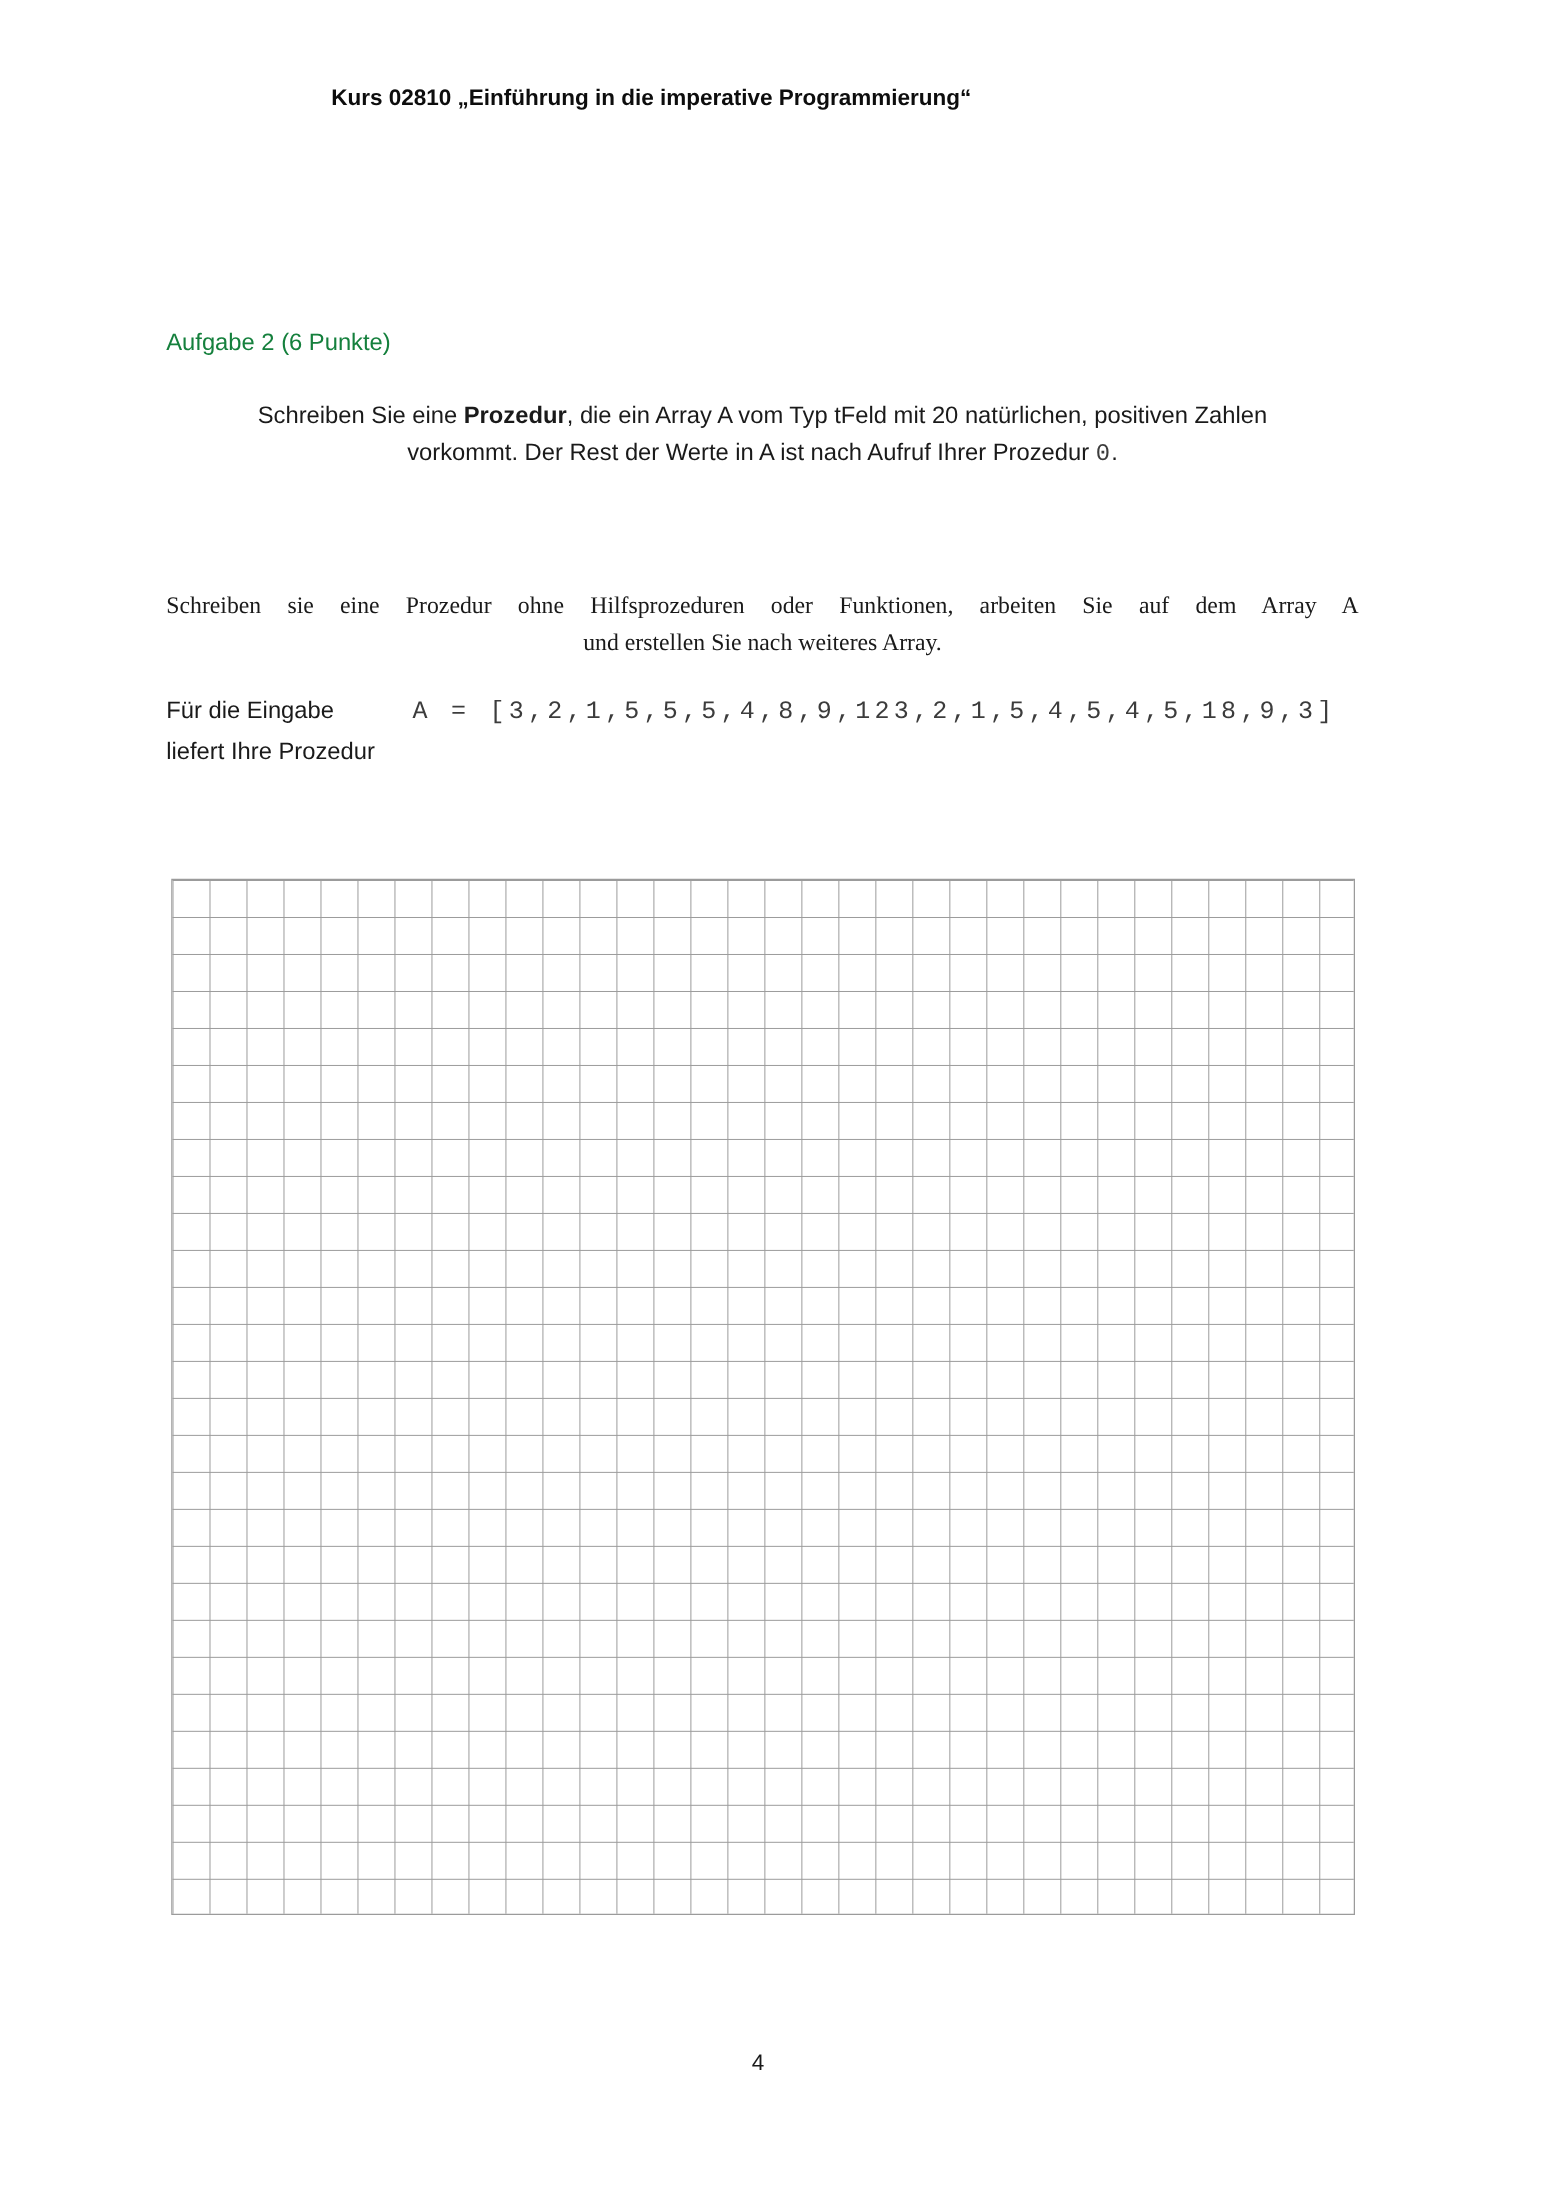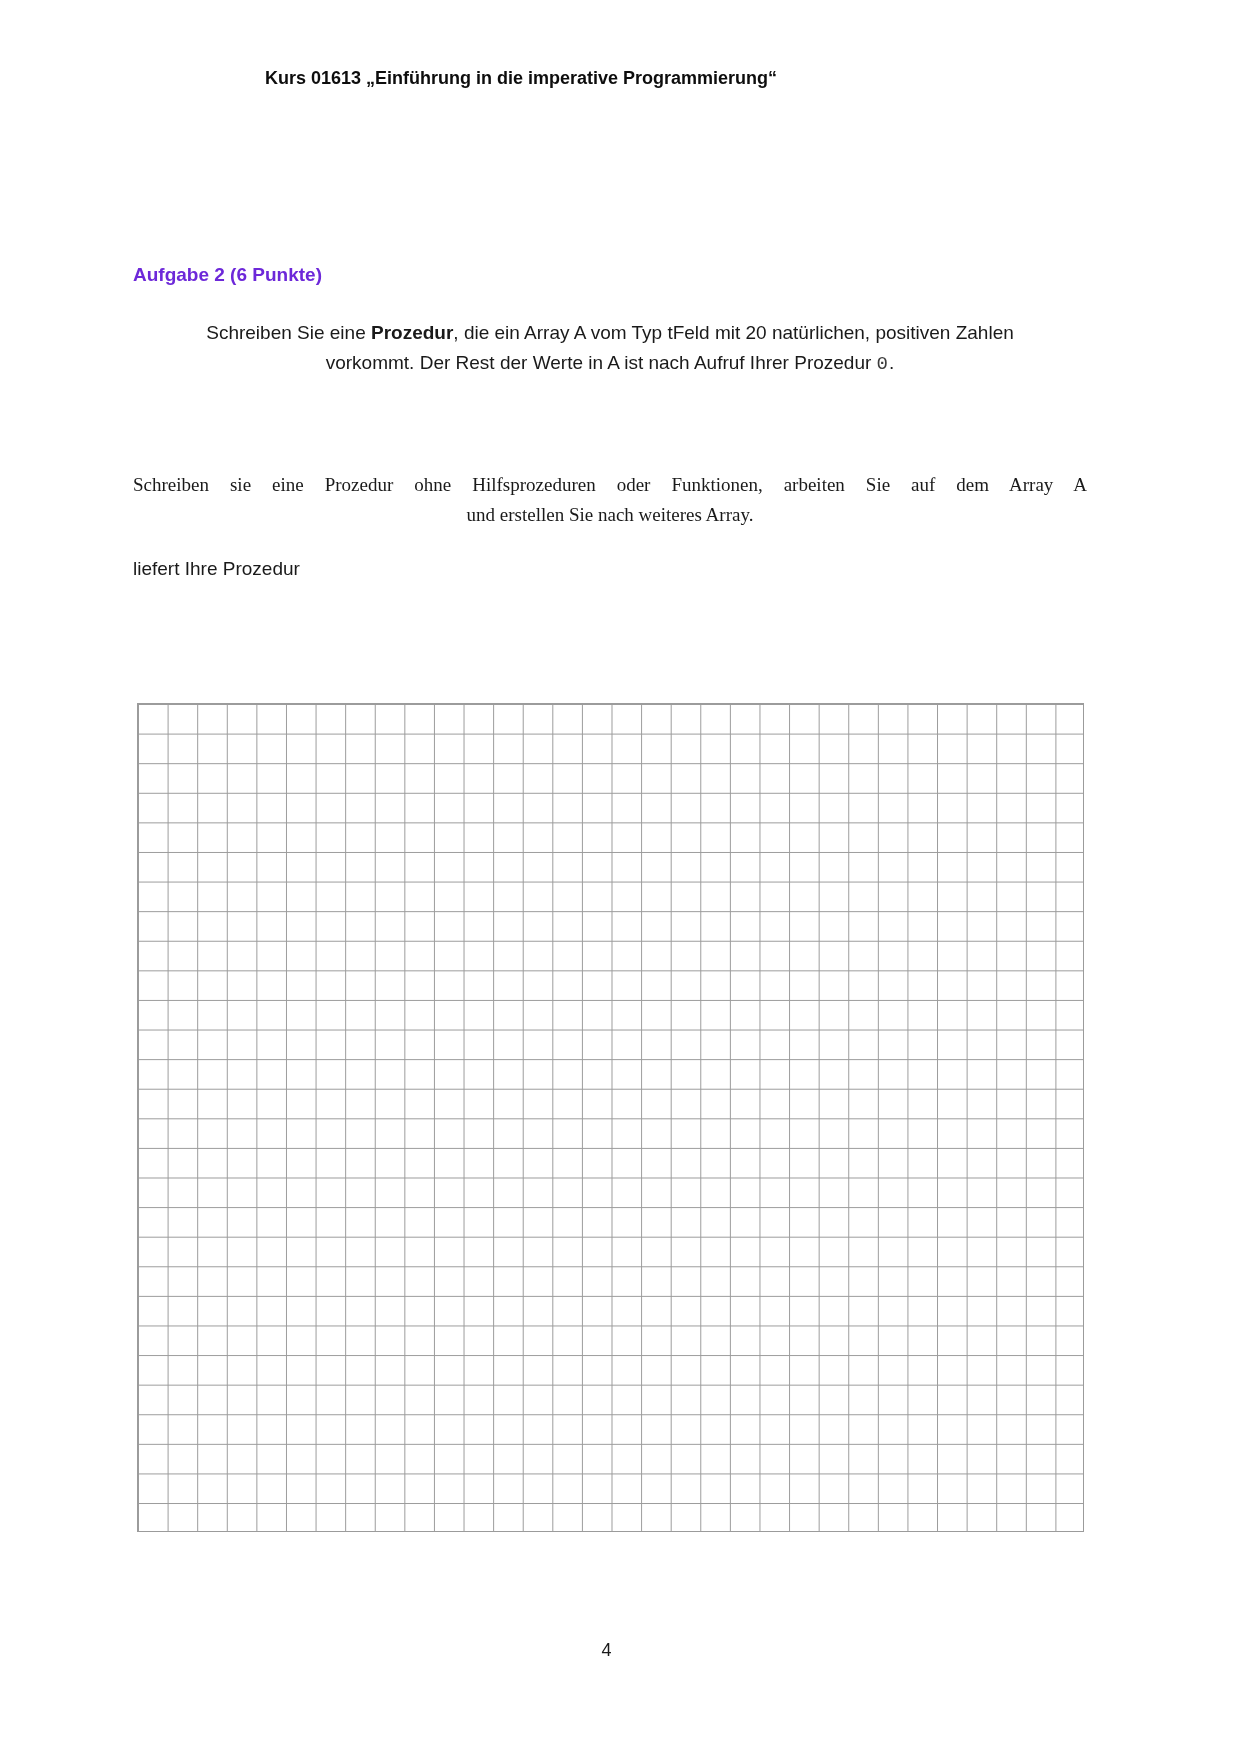--- a/index.html
+++ b/index.html
@@ -6,21 +6,21 @@
   body{
     width:1241px;height:1754px;position:relative;background:#ffffff;
     font-family:"Liberation Sans",sans-serif;color:#111;overflow:hidden;
   }
   .header-title{
     position:absolute;top:68px;left:521px;transform:translateX(-50%);
     font-size:18px;font-weight:bold;white-space:nowrap;color:#0d0d0d;
   }
   .task-heading{
     position:absolute;left:133px;top:264px;
-    font-size:19px;font-weight:bold;color:#6d28d9;white-space:nowrap;
+    font-size:19px;font-weight:normal;color:#15803d;white-space:nowrap;
   }
   .para{position:absolute;left:133px;width:954px;font-size:19px;line-height:30px;color:#1a1a1a;}
   .para1{top:318px;}
   .para2{top:470px;font-family:Liberation Serif, serif;}
   .pline{white-space:nowrap;text-align:center;}
   .pline.justified{white-space:normal;text-align:justify;text-align-last:justify;}
   .bold{font-weight:bold;}
   .mono{
     font-family:"Liberation Mono","DejaVu Sans Mono",monospace;
     font-size:19px;color:#3c3c3c;letter-spacing:1px;
@@ -42,35 +42,39 @@
     box-sizing:border-box;
   }
   .page-number{
     position:absolute;left:133px;top:1640px;width:947px;text-align:center;
     font-size:18px;color:#1a1a1a;
   }
 </style>
 </head>
 <body>
 
-<div class="header-title">Kurs 01613 „Einführung in die imperative Programmierung“</div>
+<div class="header-title">Kurs 02810 „Einführung in die imperative Programmierung“</div>
 
 <div class="task-heading">Aufgabe 2 (6 Punkte)</div>
 
 <div class="para para1">
   <div class="pline"><span>Schreiben Sie eine </span><span class="bold">Prozedur</span><span>, die ein Array A vom Typ tFeld mit 20 natürlichen, positiven Zahlen</span></div>
   <div class="pline"><span>vorkommt. Der Rest der Werte in A ist nach Aufruf Ihrer Prozedur </span><span class="mono">0</span><span>.</span></div>
 </div>
 
 <div class="para para2">
   <div class="pline justified">Schreiben sie eine Prozedur ohne Hilfsprozeduren oder Funktionen, arbeiten Sie auf dem Array A</div>
   <div class="pline">und erstellen Sie nach weiteres Array.</div>
 </div>
 
 <div class="example">
   <div class="ex-row">
+    <span class="ex-label">Für die Eingabe</span>
+    <span class="ex-code">A = [3,2,1,5,5,5,4,8,9,123,2,1,5,4,5,4,5,18,9,3]</span>
+  </div>
+  <div class="ex-row">
     <span class="ex-label">liefert Ihre Prozedur</span>
   </div>
 </div>
 
 <div class="answer-grid"></div>
 
 <div class="page-number">4</div>
 
 </body></html>

